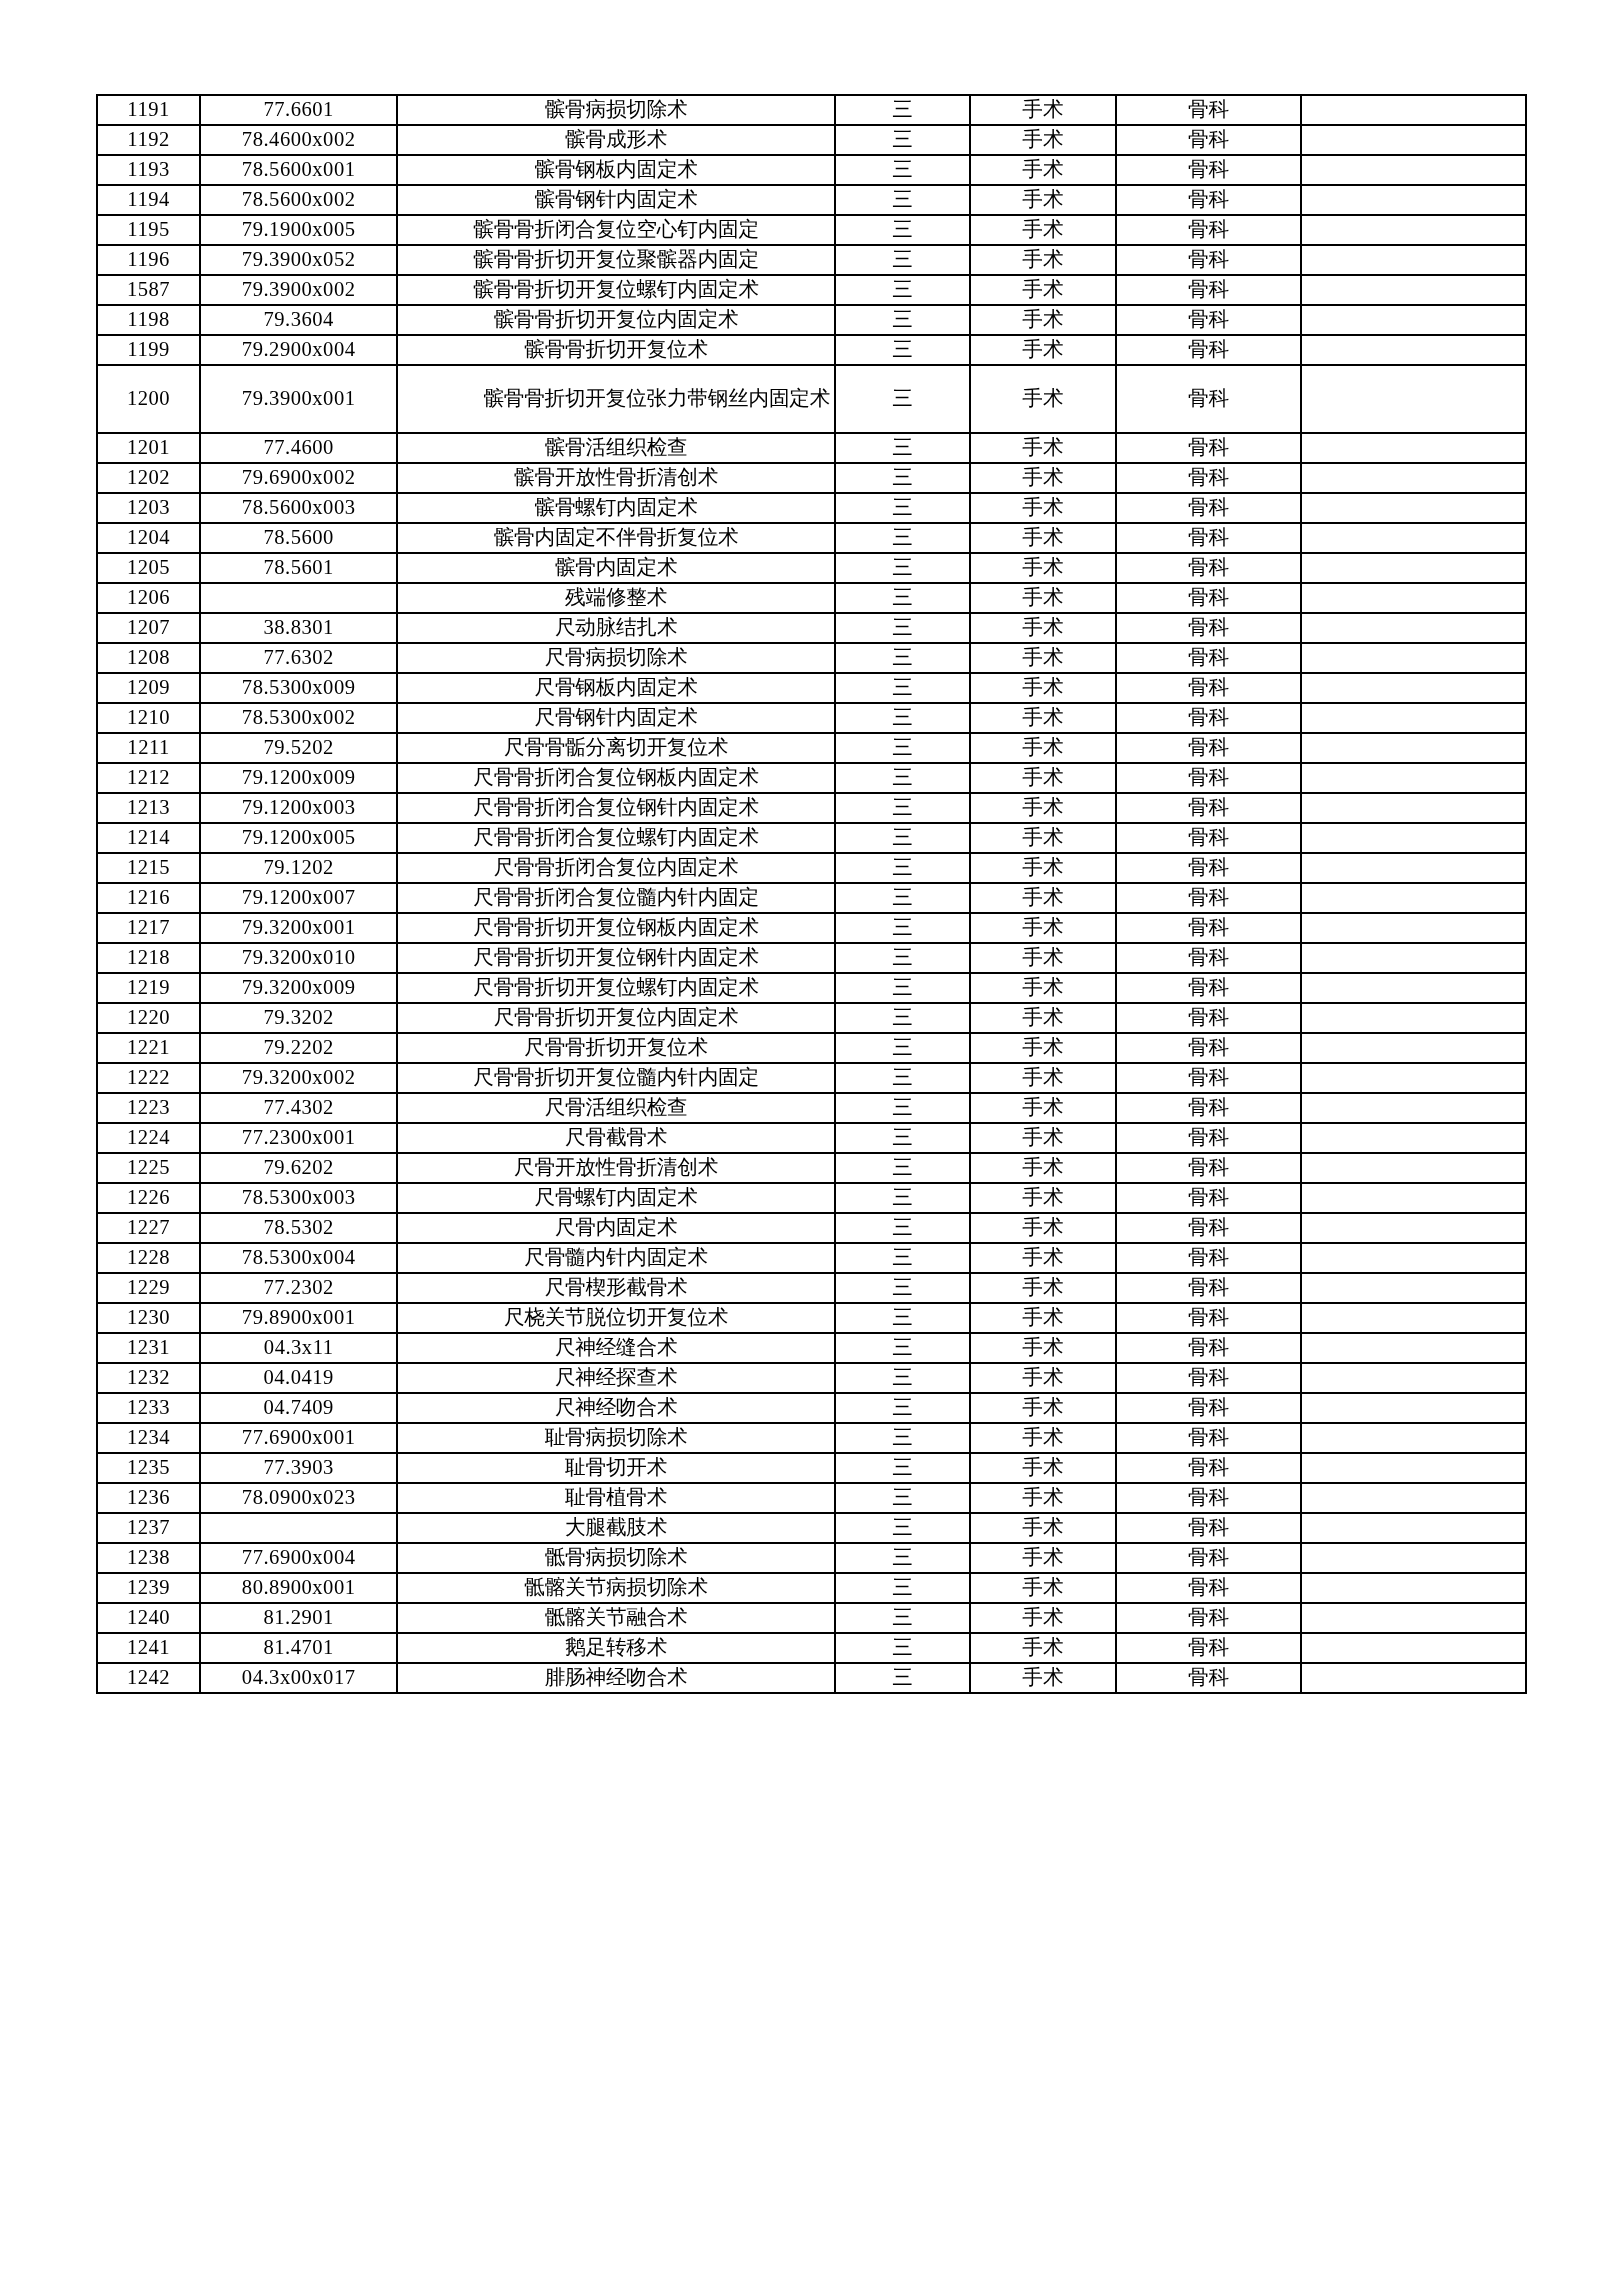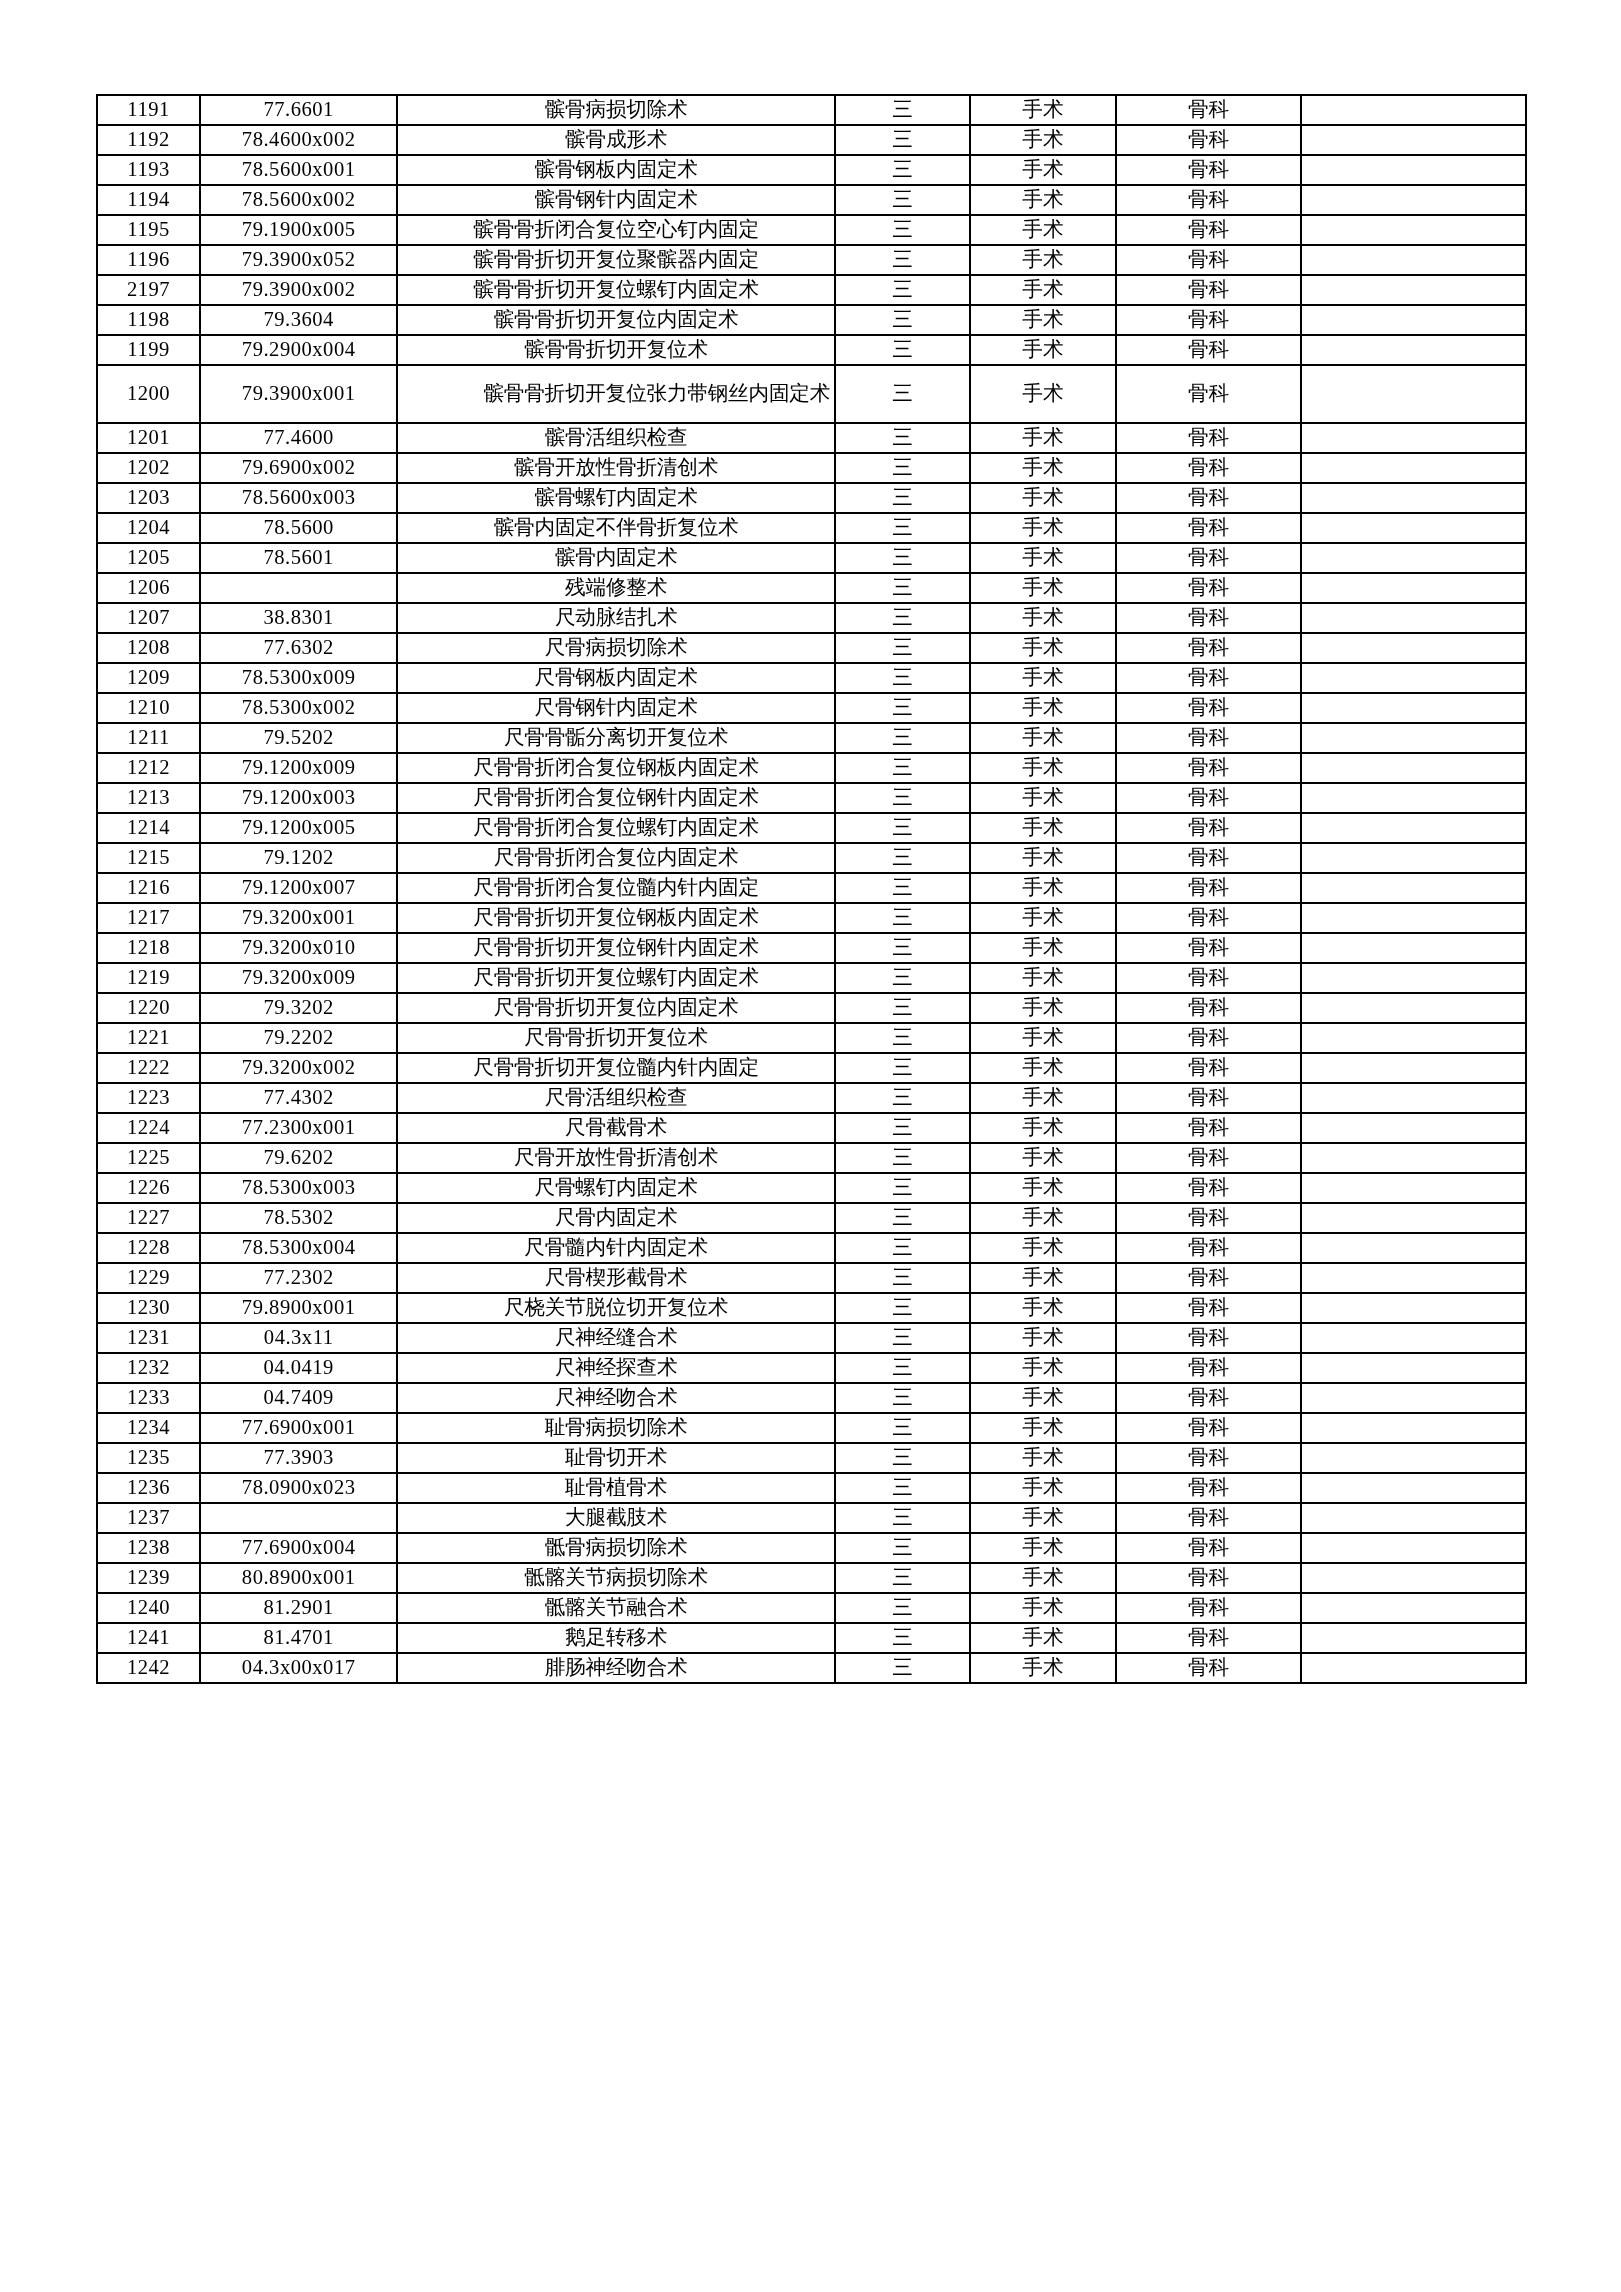--- a/index.html
+++ b/index.html
@@ -39,21 +39,21 @@
     overflow: hidden;
     white-space: nowrap;
   }
   td.c-seq   { width: 90px;  font-family: "Liberation Serif", serif; letter-spacing: 0.5px; }
   td.c-code  { width: 172px; font-family: "Liberation Serif", serif; letter-spacing: 0.5px; }
   td.c-name  { width: 382px; font-family: "DejaVu Sans", "Liberation Sans", sans-serif; font-size: 20.6px; letter-spacing: -0.2px; margin-top: 32px; }
   td.c-level { width: 118px; font-family: "DejaVu Sans", "Liberation Sans", sans-serif; }
   td.c-type  { width: 127px; font-family: "DejaVu Sans", "Liberation Sans", sans-serif; }
   td.c-dept  { width: 162px; font-family: "DejaVu Sans", "Liberation Sans", sans-serif; }
   td.c-note  { width: 196px; }
-  tr.tall td { height: 58px; }
+  tr.tall td { height: 68px; }
   tr.tall td.c-name { white-space: normal; line-height: 1.26; text-align: right; }
 </style>
 </head>
 <body>
 
 <div class="page">
   <table class="proc-table">
     <tbody>
         <tr>
           <td class="c-seq">1191</td>
@@ -103,21 +103,21 @@
         <tr>
           <td class="c-seq">1196</td>
           <td class="c-code">79.3900x052</td>
           <td class="c-name">髌骨骨折切开复位聚髌器内固定</td>
           <td class="c-level">三</td>
           <td class="c-type">手术</td>
           <td class="c-dept">骨科</td>
           <td class="c-note"></td>
         </tr>
         <tr>
-          <td class="c-seq">2197</td>
+          <td class="c-seq">1587</td>
           <td class="c-code">79.3900x002</td>
           <td class="c-name">髌骨骨折切开复位螺钉内固定术</td>
           <td class="c-level">三</td>
           <td class="c-type">手术</td>
           <td class="c-dept">骨科</td>
           <td class="c-note"></td>
         </tr>
         <tr>
           <td class="c-seq">1198</td>
           <td class="c-code">79.3604</td>

